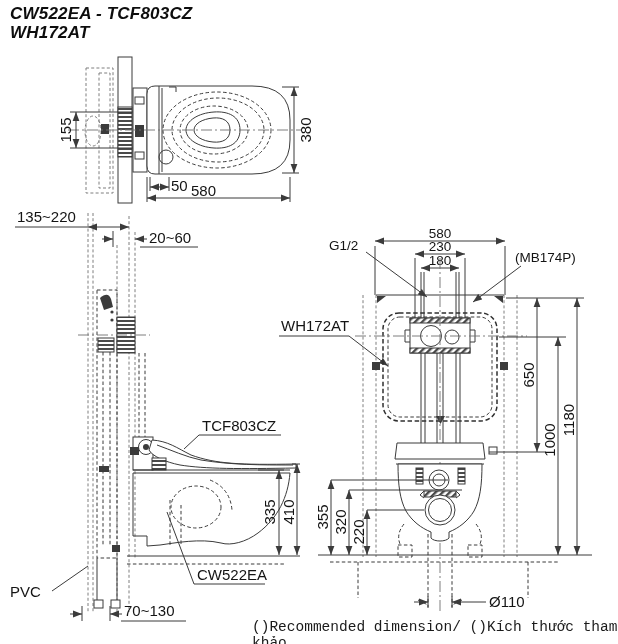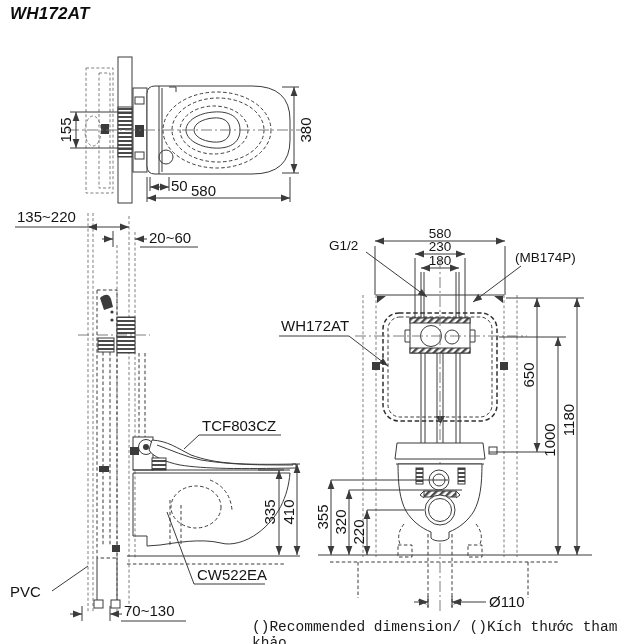--- a/index.html
+++ b/index.html
@@ -20,20 +20,21 @@
   text.dim{font-family:"Liberation Sans",sans-serif;font-size:13.5px;fill:#141414;}
   text.big{font-size:15px;}
   text.lbl{font-family:"Liberation Sans",sans-serif;font-size:15px;fill:#141414;}
 </style>
 </head>
 <body>
 
 <div class="page">
 
   <div class="title">
+    <div>CW522EA - TCF803CZ</div>
     <div>WH172AT</div>
   </div>
 
   <svg width="618" height="644" viewBox="0 0 618 644">
     <defs>
       <marker id="arr" viewBox="0 0 10 8" refX="9" refY="4" markerWidth="10" markerHeight="8" orient="auto-start-reverse">
         <path d="M0,0.6 L9,4 L0,7.4 z" fill="#3b3b3b"></path>
       </marker>
       <pattern id="ribs" width="4" height="4" patternUnits="userSpaceOnUse">
         <rect width="4" height="4" fill="#ffffff"></rect>

